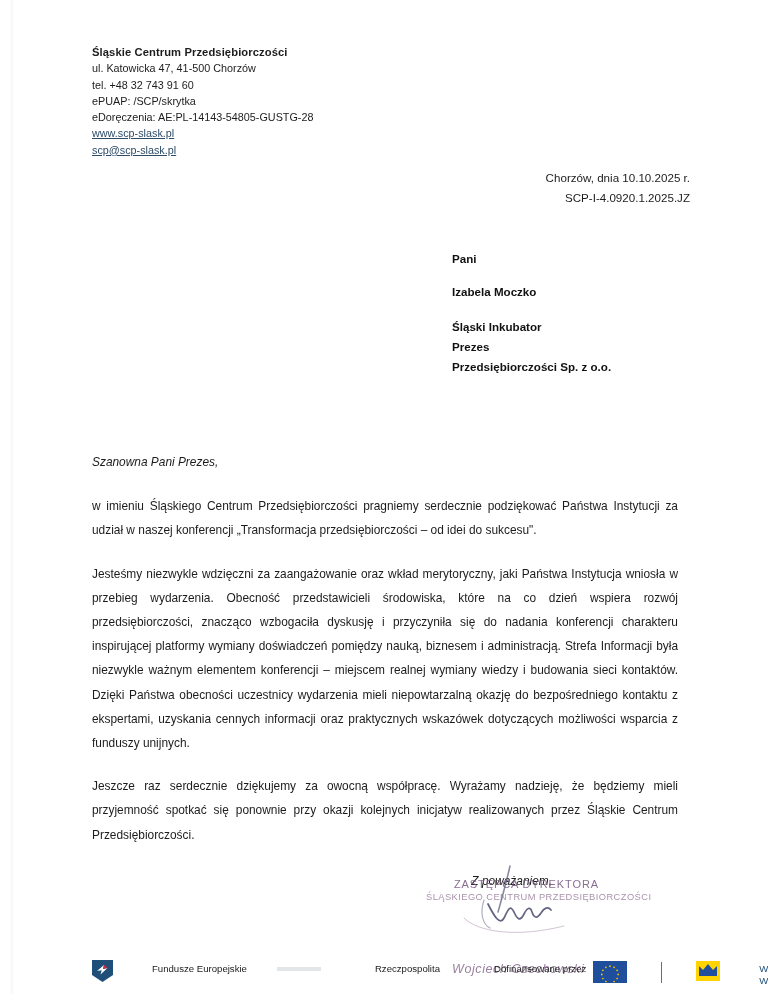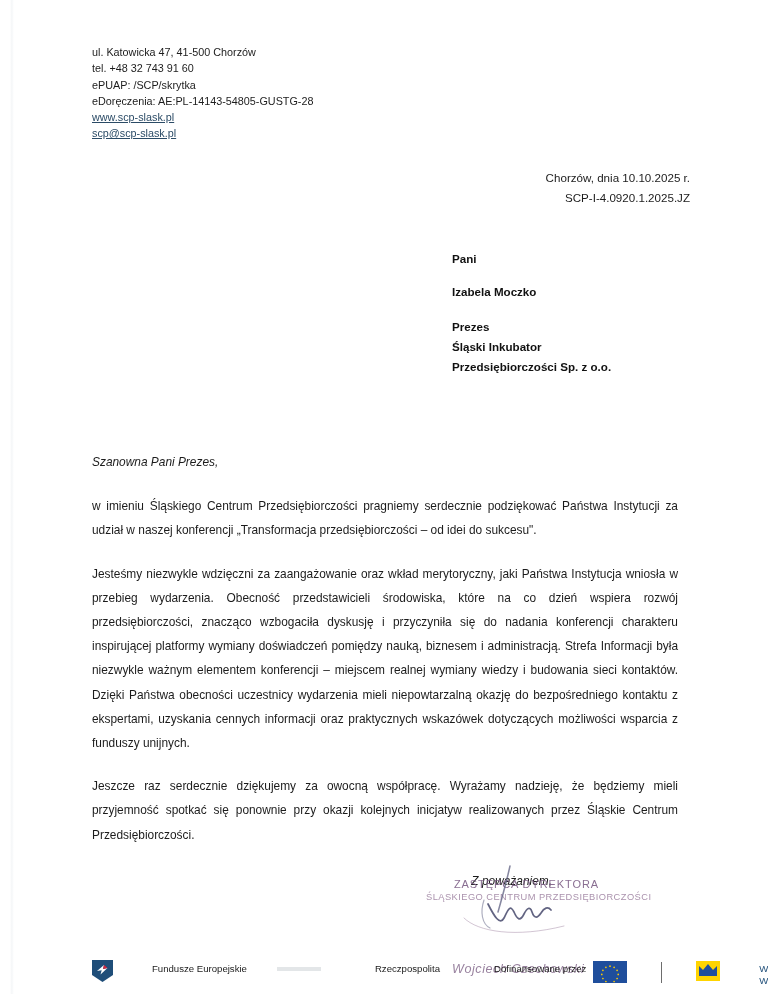--- a/index.html
+++ b/index.html
@@ -237,40 +237,41 @@
 </style>
 </head>
 <body>
 
 <div class="page">
 
   <div class="scan-edge"></div>
   <div class="scan-edge2"></div>
 
   <div class="letterhead">
+    <div class="org">Śląskie Centrum Przedsiębiorczości</div>
     <div>ul. Katowicka 47, 41-500 Chorzów</div>
     <div>tel.  +48 32 743 91 60</div>
     <div>ePUAP: /SCP/skrytka</div>
     <div>eDoręczenia: AE:PL-14143-54805-GUSTG-28</div>
     <a href="#" class="link">www.scp-slask.pl</a>
     <a href="#" class="link">scp@scp-slask.pl</a>
   </div>
 
   <div class="dateblock">
     <div>Chorzów, dnia 10.10.2025 r.</div>
     <div>SCP-I-4.0920.1.2025.JZ</div>
   </div>
 
   <div class="addressee">
     <div>Pani</div>
     <div class="gap"></div>
     <div>Izabela Moczko</div>
     <div class="gap"></div>
+    <div class="tight">Śląski Inkubator</div>
     <div class="tight">Prezes</div>
-    <div class="tight">Śląski Inkubator</div>
     <div class="tight">Przedsiębiorczości Sp. z o.o.</div>
   </div>
 
   <div class="body">
     <p class="salutation">Szanowna Pani Prezes,</p>
     <p class="para">w imieniu Śląskiego Centrum Przedsiębiorczości pragniemy serdecznie podziękować Państwa Instytucji za udział w naszej konferencji „Transformacja przedsiębiorczości – od idei do sukcesu".</p>
     <p class="para">Jesteśmy niezwykle wdzięczni za zaangażowanie oraz wkład merytoryczny, jaki Państwa Instytucja wniosła w przebieg wydarzenia. Obecność przedstawicieli środowiska, które na co dzień wspiera rozwój przedsiębiorczości, znacząco wzbogaciła dyskusję i przyczyniła się do nadania konferencji charakteru inspirującej platformy wymiany doświadczeń pomiędzy nauką, biznesem i administracją. Strefa Informacji była niezwykle ważnym elementem konferencji – miejscem realnej wymiany wiedzy i budowania sieci kontaktów. Dzięki Państwa obecności uczestnicy wydarzenia mieli niepowtarzalną okazję do bezpośredniego kontaktu z ekspertami, uzyskania cennych informacji oraz praktycznych wskazówek dotyczących możliwości wsparcia z funduszy unijnych.</p>
     <p class="para">Jeszcze raz serdecznie dziękujemy za owocną współpracę. Wyrażamy nadzieję, że będziemy mieli przyjemność spotkać się ponownie przy okazji kolejnych inicjatyw realizowanych przez Śląskie Centrum Przedsiębiorczości.</p>
     <p class="closing">Z poważaniem,</p>
   </div>

